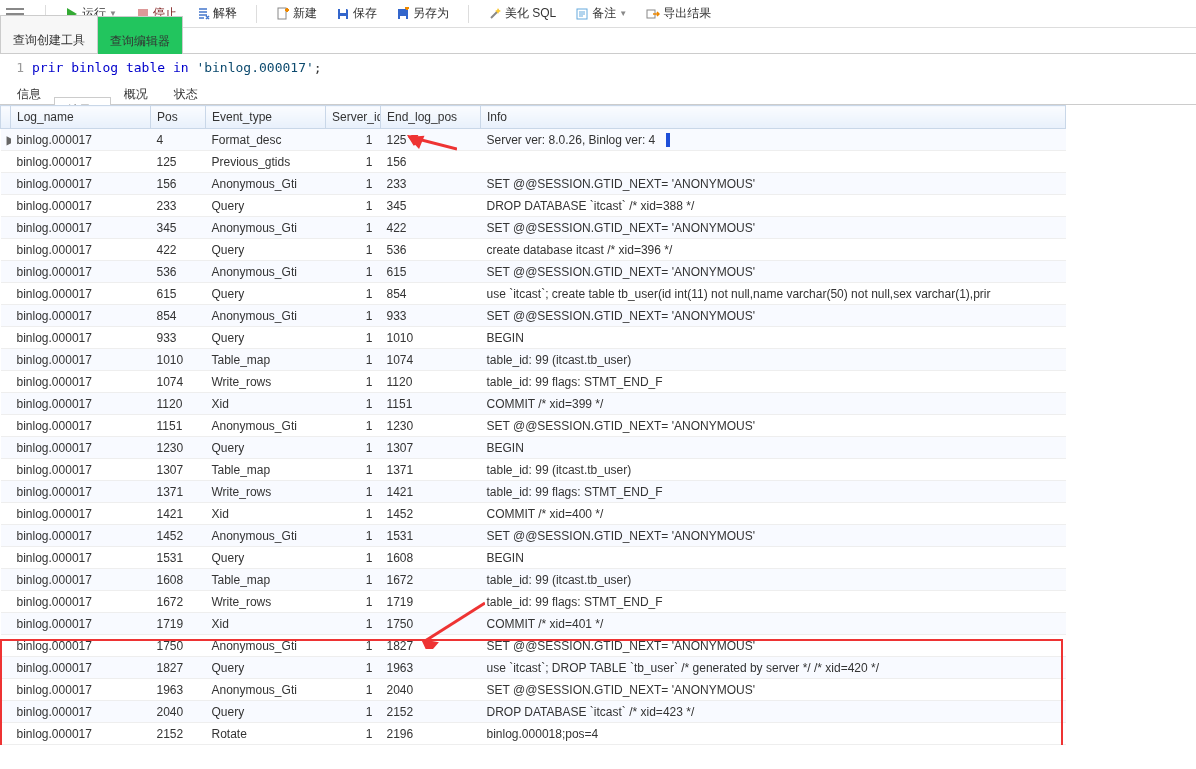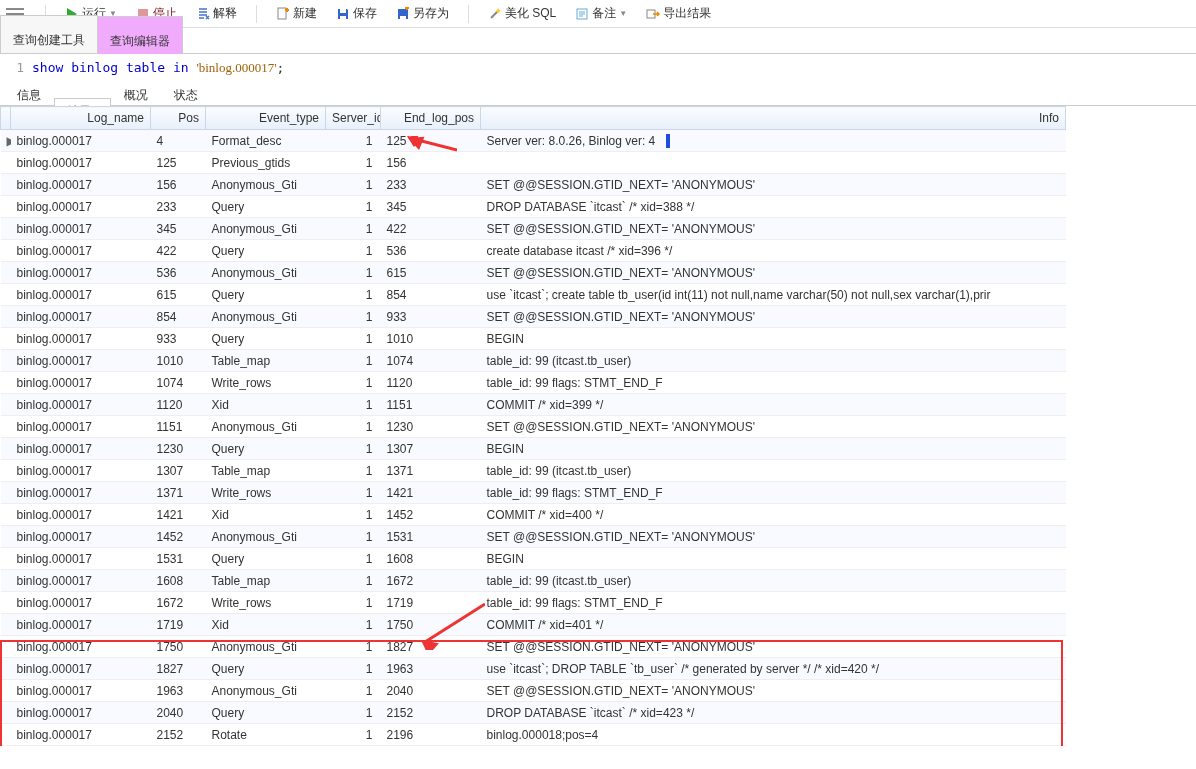--- a/index.html
+++ b/index.html
@@ -5,32 +5,32 @@
   * { box-sizing: border-box; margin: 0; padding: 0; }
   body { font-family: "Microsoft YaHei", Tahoma, sans-serif; font-size: 12px; color: #333; background: #fff; width: 1196px; }
   .toolbar { height: 28px; border-bottom: 1px solid #ddd; display: flex; align-items: center; padding: 0 6px; gap: 11px; }
   .menuicon { width: 18px; display:flex; flex-direction:column; gap:3px; margin-right:6px;}
   .menuicon span { height:2px; background:#888; }
   .tb-sep { width:1px; height:18px; background:#ddd; margin:0 4px;}
   .tb-btn { display:flex; align-items:center; gap:3px; padding:2px 4px; cursor:pointer; }
   .ico { width:14px; height:14px; display:inline-block; }
   .tabs { display:flex; border-bottom:1px solid #ccc; height:26px; align-items:flex-end; }
   .tab { padding:16px 12px 4px; border:1px solid #ccc; border-bottom:none; background:#f7f7f7; margin-right:-1px; cursor:pointer;}
-  .tab.active { background:#f0abfc; position:relative; top:1px; }
+  .tab.active { background:#22c55e; position:relative; top:1px; }
   .editor { padding:6px 8px; font-family: Consolas, monospace; font-size:13px; min-height:26px; display:flex;}
   .gutter { width:24px; color:#999; text-align:right; padding-right:8px;}
   .code { white-space:pre; }
   .kw-blue { color:#0000cc; }
-  .kw-red { color:#a16207;font-family:Liberation Serif, serif; }
+  .kw-red { color:#0c4a6e; }
   .tabs2 { display:flex; border-bottom:1px solid #ccc; height:24px; padding-left:4px; }
   .tab2 { padding:4px 12px 3px; border:1px solid transparent; cursor:pointer;}
   .tab2.active { border:1px solid #ccc; border-bottom:1px solid #fff; background:#fff; position:relative; top:16px;}
   .grid { position:relative; }
   table { border-collapse:collapse; width:1065px; table-layout:fixed; }
-  th { background:linear-gradient(#fafcff,#e8f0fb); border:1px solid #c9d7e8; text-align:right; padding:4px 6px; font-weight:normal; height:22px; overflow:hidden; white-space:nowrap;}
+  th { background:linear-gradient(#fafcff,#e8f0fb); border:1px solid #c9d7e8; text-align:left; padding:4px 6px; font-weight:normal; height:22px; overflow:hidden; white-space:nowrap;}
   td { border-bottom:1px solid #eee; padding:3px 6px; height:22px; white-space:nowrap; overflow:hidden; text-overflow:clip;}
   tbody tr:nth-child(odd) td { background:#f8faff; }
   tbody tr:nth-child(even) td { background:#fff; }
   .rownav { width:10px; text-align:center; color:#666;}
   .col-log{width:140px;} .col-pos{width:55px;} .col-et{width:120px;} .col-sid{width:55px; text-align:right;} .col-elp{width:100px;} .col-info{width:585px;}
   td.col-sid{ text-align:right; padding-right:8px;}
   .arrow { position:absolute; pointer-events:none; }
   .redbox { position:absolute; border:2px solid #e33; pointer-events:none; }
   .cursor-caret { border-right:4px solid #1d4ed8; padding-right:11px;}
 </style>
@@ -112,21 +112,21 @@
   </div>
 </div>
 
 <div class="tabs">
   <div class="tab">查询创建工具</div>
   <div class="tab active">查询编辑器</div>
 </div>
 
 <div class="editor">
   <div class="gutter">1</div>
-  <div class="code"><span class="kw-blue">show</span> <span class="kw-blue">binlog</span> <span class="kw-blue">table</span> <span class="kw-blue">in</span> <span class="kw-red">'binlog.000017'</span><span>;</span></div>
+  <div class="code"><span class="kw-blue">prir</span> <span class="kw-blue">binlog</span> <span class="kw-blue">table</span> <span class="kw-blue">in</span> <span class="kw-red">'binlog.000017'</span><span>;</span></div>
 </div>
 
 <div class="tabs2">
   <div class="tab2">信息</div>
   <div class="tab2 active">结果1</div>
   <div class="tab2">概况</div>
   <div class="tab2">状态</div>
 </div>
 
 <div class="grid">

